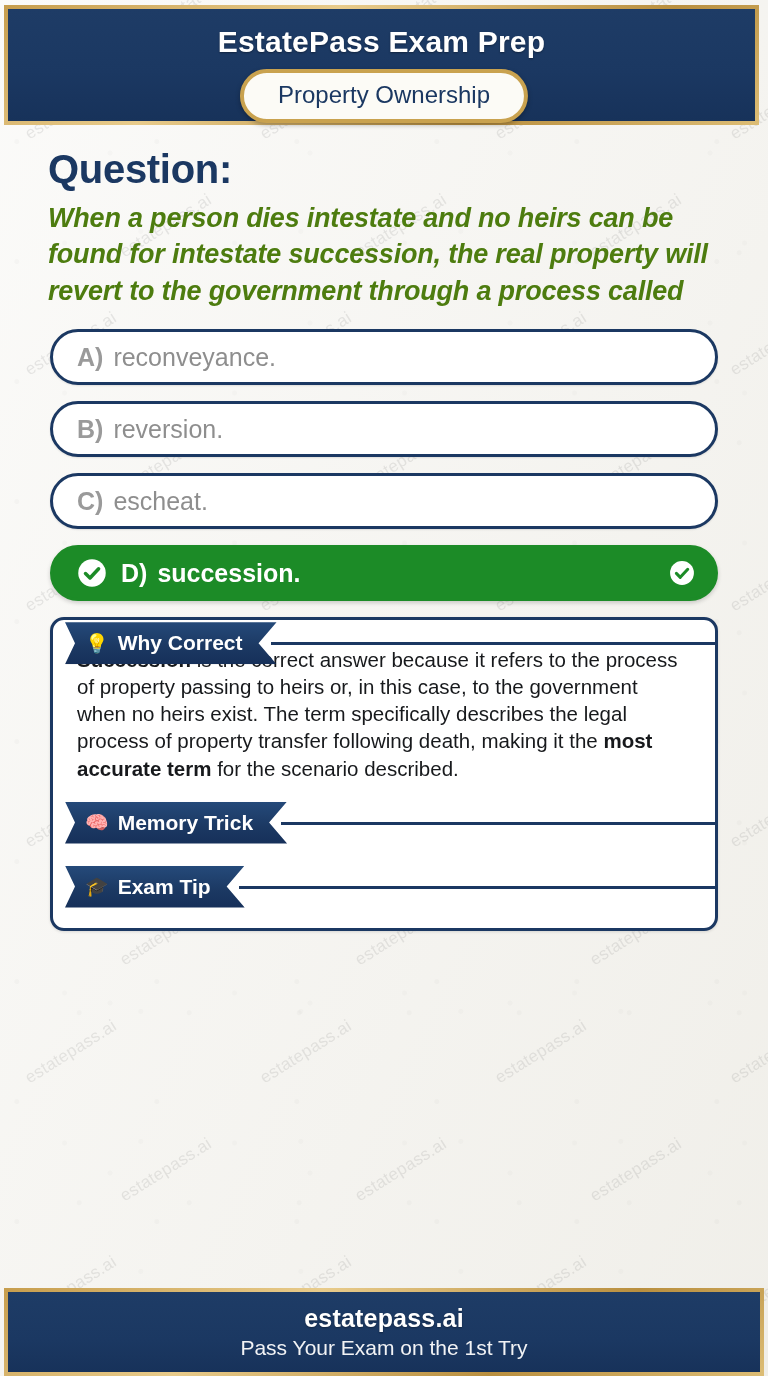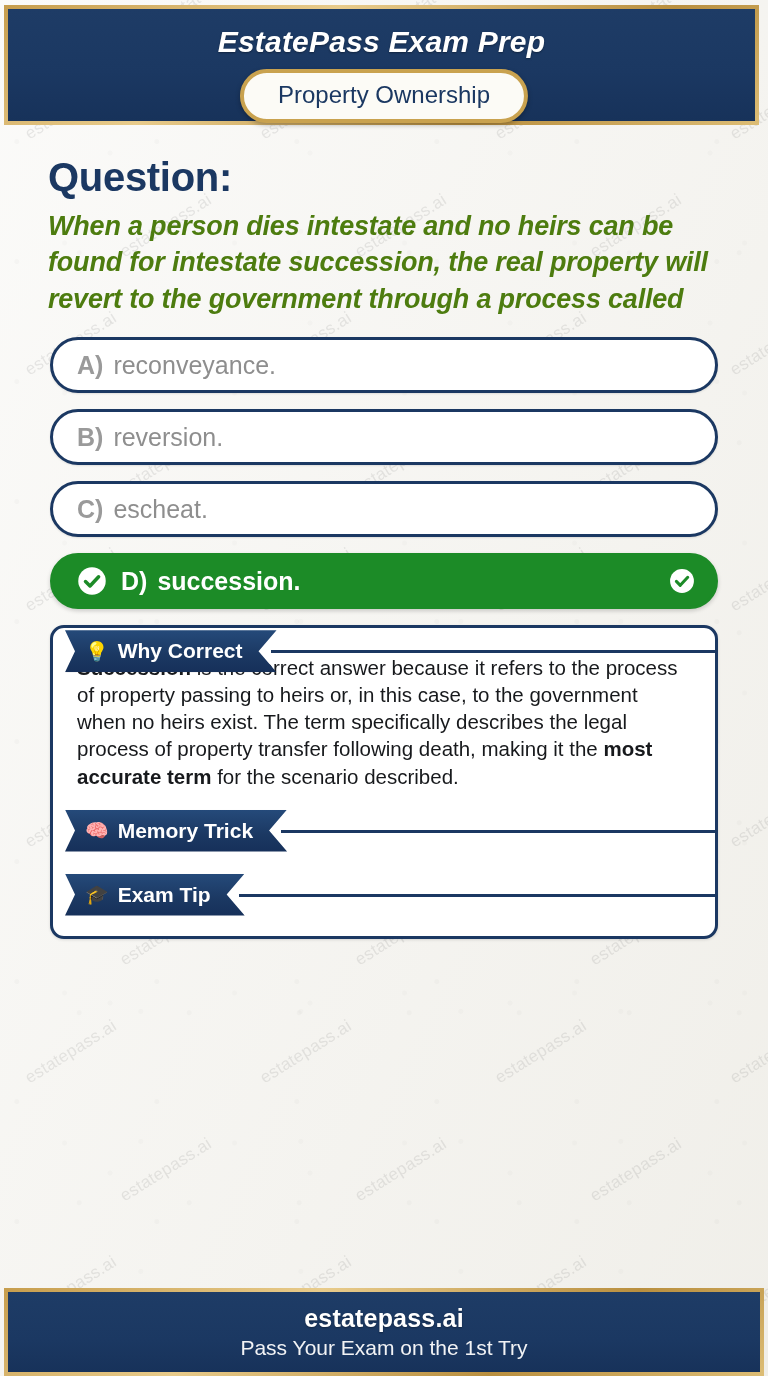--- a/index.html
+++ b/index.html
@@ -54,21 +54,20 @@
 
   
   .header {
     position: relative;
     margin: 5px 9px 0 4px;
     height: 120px;
     background: linear-gradient(180deg, #1e3c66 0%, #1b3862 55%, #17325a 100%);
     border: 4px solid;
     border-image: linear-gradient(150deg, #c79e4e, #e8cb8b 35%, #b98f3f 70%, #dcbc74) 1;
     overflow: visible;
-    font-style: italic;
   }
   .header-title {
     text-align: center;
     color: #ffffff;
     font-size: 30px;
     font-weight: bold;
     letter-spacing: 0.2px;
     padding-top: 16px;
     text-shadow: 0 1px 2px rgba(0,0,0,0.35);
   }
@@ -113,21 +112,20 @@
   }
 
   
   .qblock { padding: 22px 44px 0 48px; }
   .qlabel {
     color: #1b3862;
     font-size: 40px;
     font-weight: bold;
     letter-spacing: -0.3px;
     margin-bottom: 8px;
-    margin-top: 8px;
   }
   .qtext {
     color: #4d7c0f;
     font-size: 27px;
     font-weight: bold;
     line-height: 1.35;
     letter-spacing: -0.2px;
     font-style: italic;
   }
 

